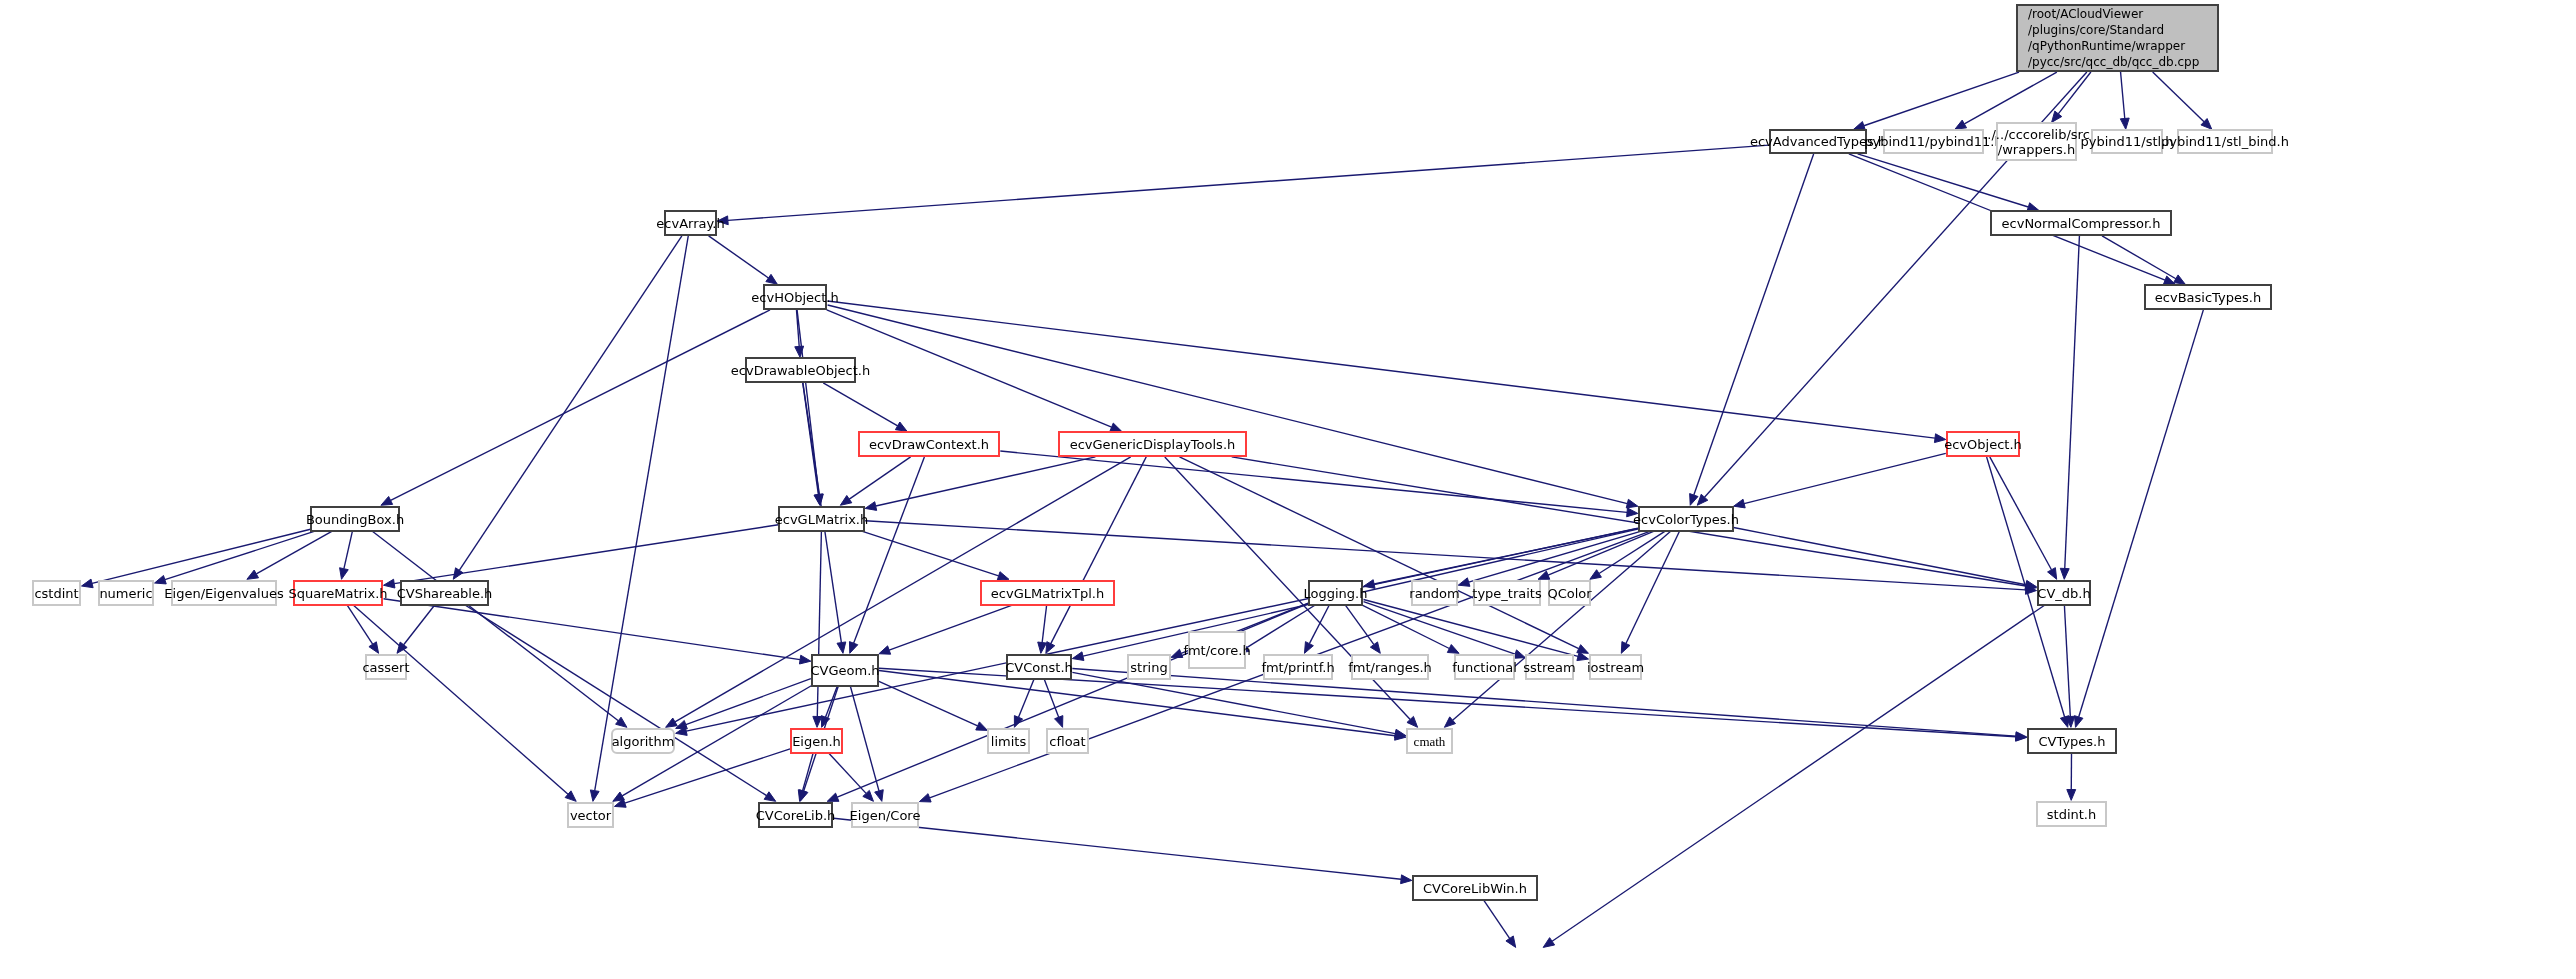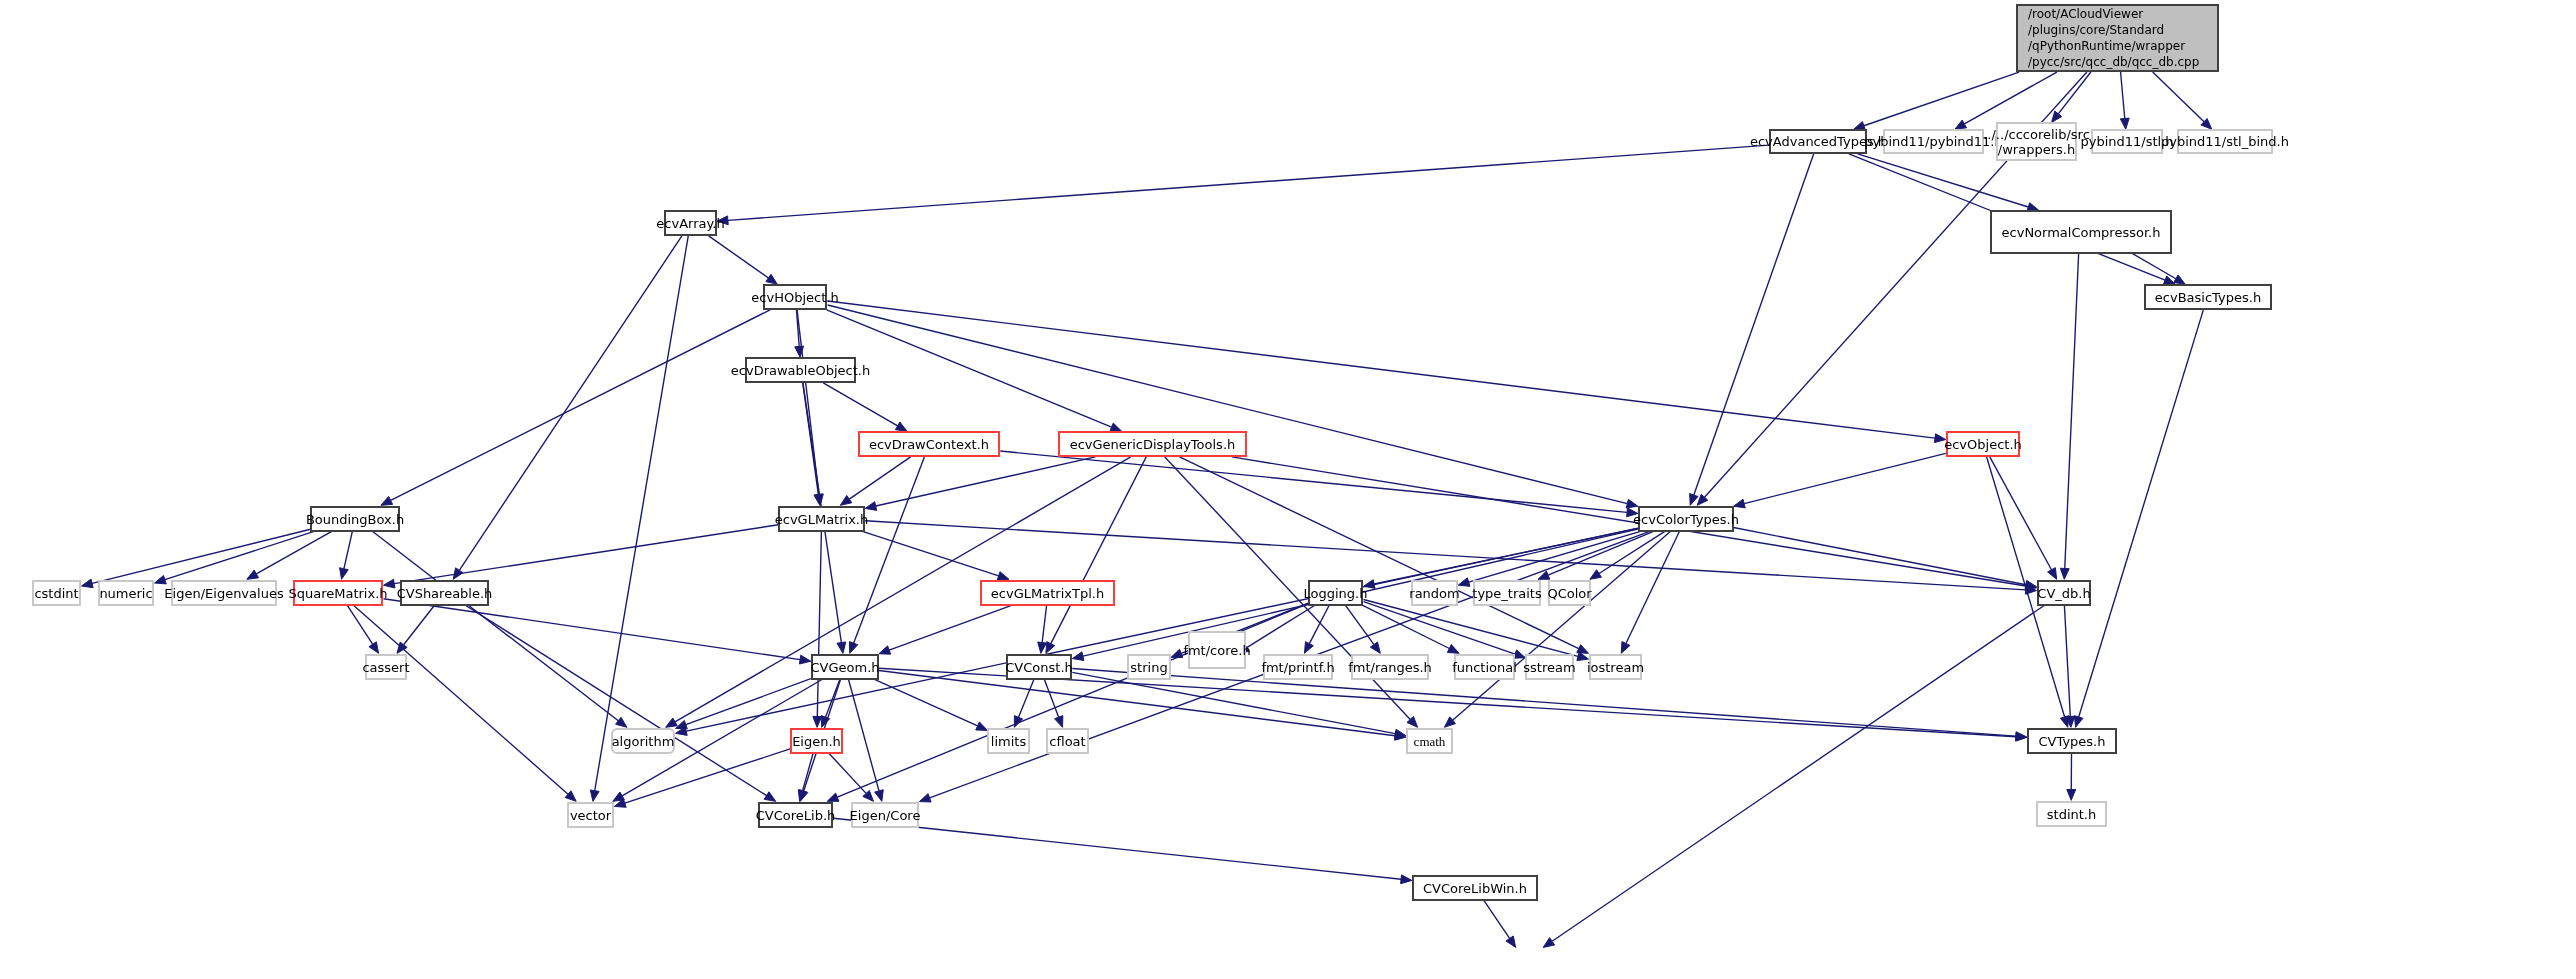--- a/index.html
+++ b/index.html
@@ -217,21 +217,21 @@
   <div class="node system" style="left:1996px;top:122px;width:81px;height:39px;">
     <div>
       <span>../../cccorelib/src</span>
       <span>/wrappers.h</span>
     </div>
   </div>
   <div class="node system" style="left:2091px;top:129px;width:72px;height:25px;">pybind11/stl.h</div>
   <div class="node system" style="left:2177px;top:129px;width:96px;height:25px;">pybind11/stl_bind.h</div>
 
   <div class="node local" style="left:664px;top:210px;width:53px;height:26px;">ecvArray.h</div>
-  <div class="node local" style="left:1990px;top:210px;width:182px;height:44px;">ecvNormalCompressor.h</div>
+  <div class="node local" style="left:1990px;top:210px;width:182px;height:26px;">ecvNormalCompressor.h</div>
 
   <div class="node local" style="left:763px;top:284px;width:64px;height:26px;">ecvHObject.h</div>
   <div class="node local" style="left:2144px;top:284px;width:128px;height:26px;">ecvBasicTypes.h</div>
 
   <div class="node local" style="left:745px;top:357px;width:111px;height:26px;">ecvDrawableObject.h</div>
 
   <div class="node truncated" style="left:858px;top:431px;width:142px;height:26px;">ecvDrawContext.h</div>
   <div class="node truncated" style="left:1058px;top:431px;width:189px;height:26px;">ecvGenericDisplayTools.h</div>
   <div class="node truncated" style="left:1946px;top:431px;width:74px;height:26px;">ecvObject.h</div>
 
@@ -245,21 +245,21 @@
   <div class="node truncated" style="left:293px;top:580px;width:90px;height:26px;">SquareMatrix.h</div>
   <div class="node local" style="left:400px;top:580px;width:89px;height:26px;">CVShareable.h</div>
   <div class="node truncated" style="left:980px;top:580px;width:135px;height:26px;">ecvGLMatrixTpl.h</div>
   <div class="node local" style="left:1308px;top:580px;width:55px;height:26px;">Logging.h</div>
   <div class="node system" style="left:1411px;top:580px;width:47px;height:26px;">random</div>
   <div class="node system" style="left:1473px;top:580px;width:68px;height:26px;">type_traits</div>
   <div class="node system" style="left:1548px;top:580px;width:43px;height:26px;">QColor</div>
   <div class="node local" style="left:2037px;top:580px;width:54px;height:26px;">CV_db.h</div>
 
   <div class="node system" style="left:365px;top:654px;width:42px;height:26px;">cassert</div>
-  <div class="node local" style="left:811px;top:654px;width:68px;height:26px;">CVGeom.h</div>
+  <div class="node local" style="left:811px;top:654px;width:68px;height:33px;">CVGeom.h</div>
   <div class="node local" style="left:1006px;top:654px;width:66px;height:26px;">CVConst.h</div>
   <div class="node system" style="left:1127px;top:654px;width:44px;height:26px;">string</div>
   <div class="node system" style="left:1188px;top:631px;width:58px;height:38px;">fmt/core.h</div>
   <div class="node system" style="left:1263px;top:654px;width:70px;height:26px;">fmt/printf.h</div>
   <div class="node system" style="left:1351px;top:654px;width:78px;height:26px;">fmt/ranges.h</div>
   <div class="node system" style="left:1454px;top:654px;width:61px;height:26px;">functional</div>
   <div class="node system" style="left:1525px;top:654px;width:49px;height:26px;">sstream</div>
   <div class="node system" style="left:1589px;top:654px;width:53px;height:26px;">iostream</div>
 
   <div class="node system" style="left:611px;top:728px;width:64px;height:26px;border-radius:6px;">algorithm</div>

